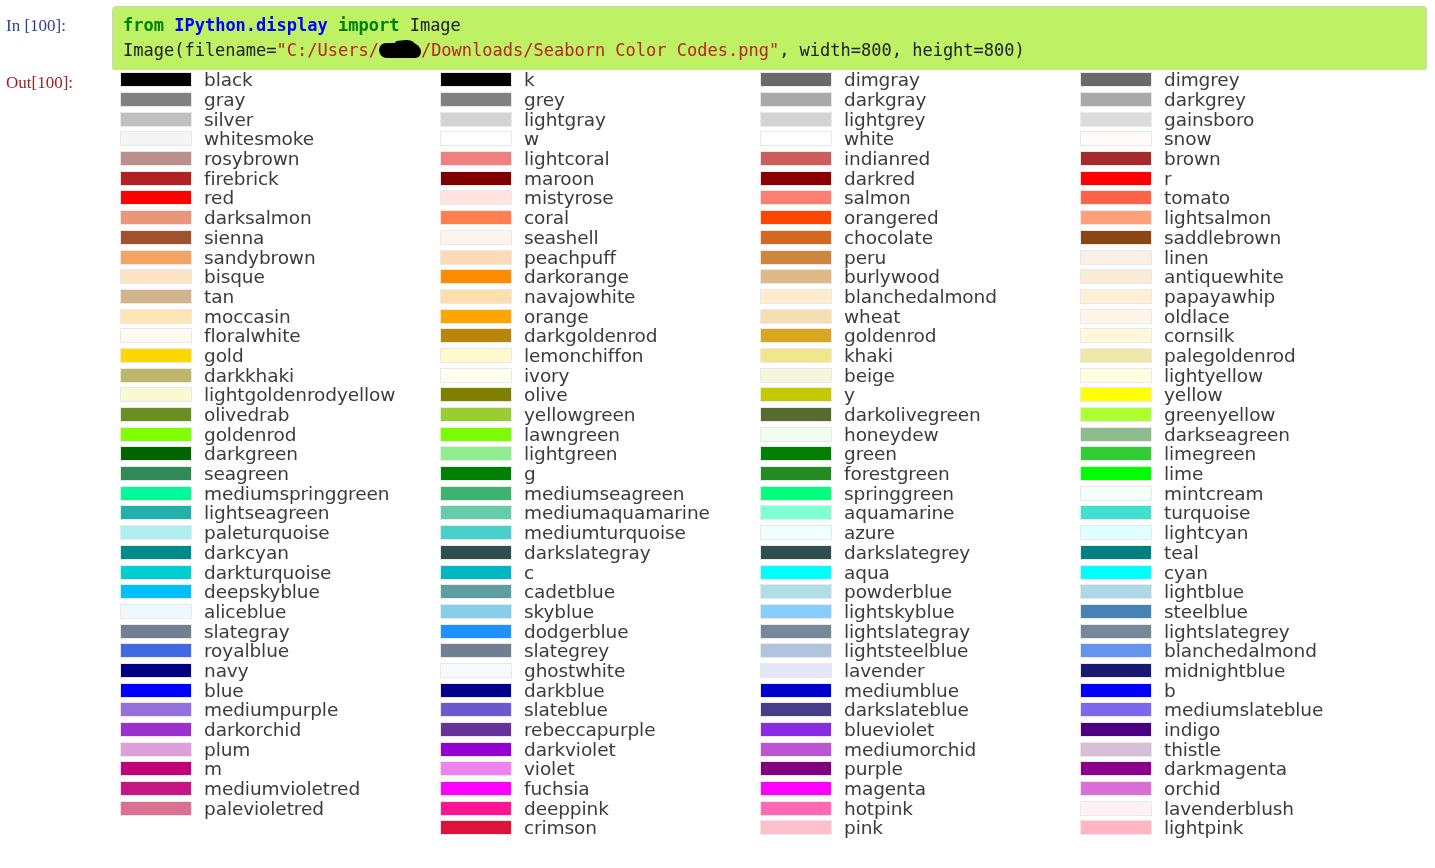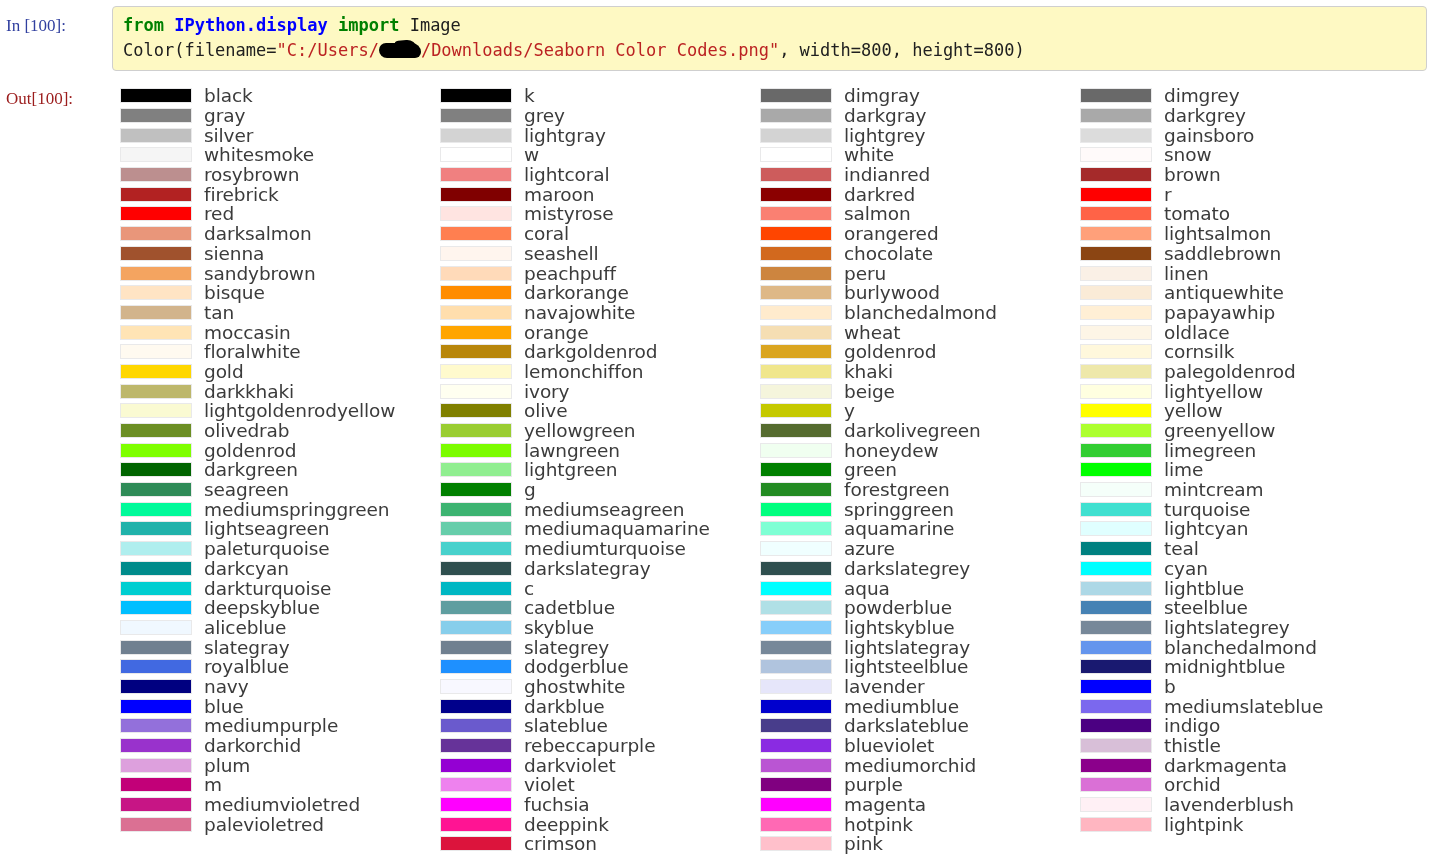--- a/index.html
+++ b/index.html
@@ -35,21 +35,21 @@
     font-family: Liberation Serif, serif;
     font-size: 17px;
     line-height: 22px;
     white-space: pre;
   }
   .prompt-in  { color: #303f9f; padding-top: 9px; }
   .prompt-out { color: #9b1c1c; padding-top: 2px; }
 
   .code-cell {
     flex: 1;
-    background: #fef9c3;
+    background: #bef264;
     border: 1px solid #cfcfcf;
     border-radius: 4px;
     padding: 6px 8px 7px 10px;
     box-sizing: border-box;
     margin-right: 8px;
     min-height: 64px;
   }
   .code-line {
     font-family: "DejaVu Sans Mono", monospace;
     font-size: 17px;
@@ -75,21 +75,21 @@
     position: absolute;
     left: 16px; top: -3px;
     width: 22px; height: 17px;
     background: #000;
     border-radius: 4px 10px 3px 9px;
     transform: rotate(-6deg);
   }
 
   
   #output-row {
-    top: 86px;
+    top: 70px;
     left: 0;
     width: 1435px;
   }
   #color-figure {
     flex: 1;
     display: flex;
     background: #ffffff;
     height: 780px;
   }
   .color-column {
@@ -127,21 +127,21 @@
     letter-spacing: -0.1px;
   }
 </style>
 </head>
 <body>
 
 <div class="nb-row" id="input-row">
   <div class="prompt prompt-in">In [100]:</div>
   <div class="code-cell">
     <div class="code-line"><span class="tok-kw">from</span><span class="tok-plain"> </span><span class="tok-mod">IPython.display</span><span class="tok-plain"> </span><span class="tok-kw">import</span><span class="tok-plain"> </span><span class="tok-plain">Image</span></div>
-    <div class="code-line"><span class="tok-plain">Color(filename=</span><span class="tok-str">"C:/Users/</span><span class="redaction"></span><span class="tok-str">/Downloads/Seaborn Color Codes.png"</span><span class="tok-plain">, width=800, height=800)</span></div>
+    <div class="code-line"><span class="tok-plain">Image(filename=</span><span class="tok-str">"C:/Users/</span><span class="redaction"></span><span class="tok-str">/Downloads/Seaborn Color Codes.png"</span><span class="tok-plain">, width=800, height=800)</span></div>
   </div>
 </div>
 
 <div class="nb-row" id="output-row">
   <div class="prompt prompt-out">Out[100]:</div>
   <div id="color-figure">
       <div class="color-column">
         <div class="color-row">
           <div class="swatch" style="background: rgb(0, 0, 0);"></div>
           <div class="color-label">black</div>
@@ -402,28 +402,28 @@
         </div>
         <div class="color-row">
           <div class="swatch" style="background: rgb(95, 158, 160);"></div>
           <div class="color-label">cadetblue</div>
         </div>
         <div class="color-row">
           <div class="swatch" style="background: rgb(135, 206, 235);"></div>
           <div class="color-label">skyblue</div>
         </div>
         <div class="color-row">
+          <div class="swatch" style="background: rgb(30, 144, 255);"></div>
+          <div class="color-label">dodgerblue</div>
+        </div>
+        <div class="color-row">
           <div class="swatch" style="background: rgb(112, 128, 144);"></div>
           <div class="color-label">slategrey</div>
         </div>
         <div class="color-row">
-          <div class="swatch" style="background: rgb(30, 144, 255);"></div>
-          <div class="color-label">dodgerblue</div>
-        </div>
-        <div class="color-row">
           <div class="swatch" style="background: rgb(248, 248, 255);"></div>
           <div class="color-label">ghostwhite</div>
         </div>
         <div class="color-row">
           <div class="swatch" style="background: rgb(0, 0, 139);"></div>
           <div class="color-label">darkblue</div>
         </div>
         <div class="color-row">
           <div class="swatch" style="background: rgb(106, 90, 205);"></div>
           <div class="color-label">slateblue</div>
@@ -676,20 +676,24 @@
           <div class="swatch" style="background: rgb(255, 255, 224);"></div>
           <div class="color-label">lightyellow</div>
         </div>
         <div class="color-row">
           <div class="swatch" style="background: rgb(255, 255, 0);"></div>
           <div class="color-label">yellow</div>
         </div>
         <div class="color-row">
           <div class="swatch" style="background: rgb(173, 255, 47);"></div>
           <div class="color-label">greenyellow</div>
+        </div>
+        <div class="color-row">
+          <div class="swatch" style="background: rgb(143, 188, 143);"></div>
+          <div class="color-label">darkseagreen</div>
         </div>
         <div class="color-row">
           <div class="swatch" style="background: rgb(50, 205, 50);"></div>
           <div class="color-label">limegreen</div>
         </div>
         <div class="color-row">
           <div class="swatch" style="background: rgb(0, 255, 0);"></div>
           <div class="color-label">lime</div>
         </div>
         <div class="color-row">

